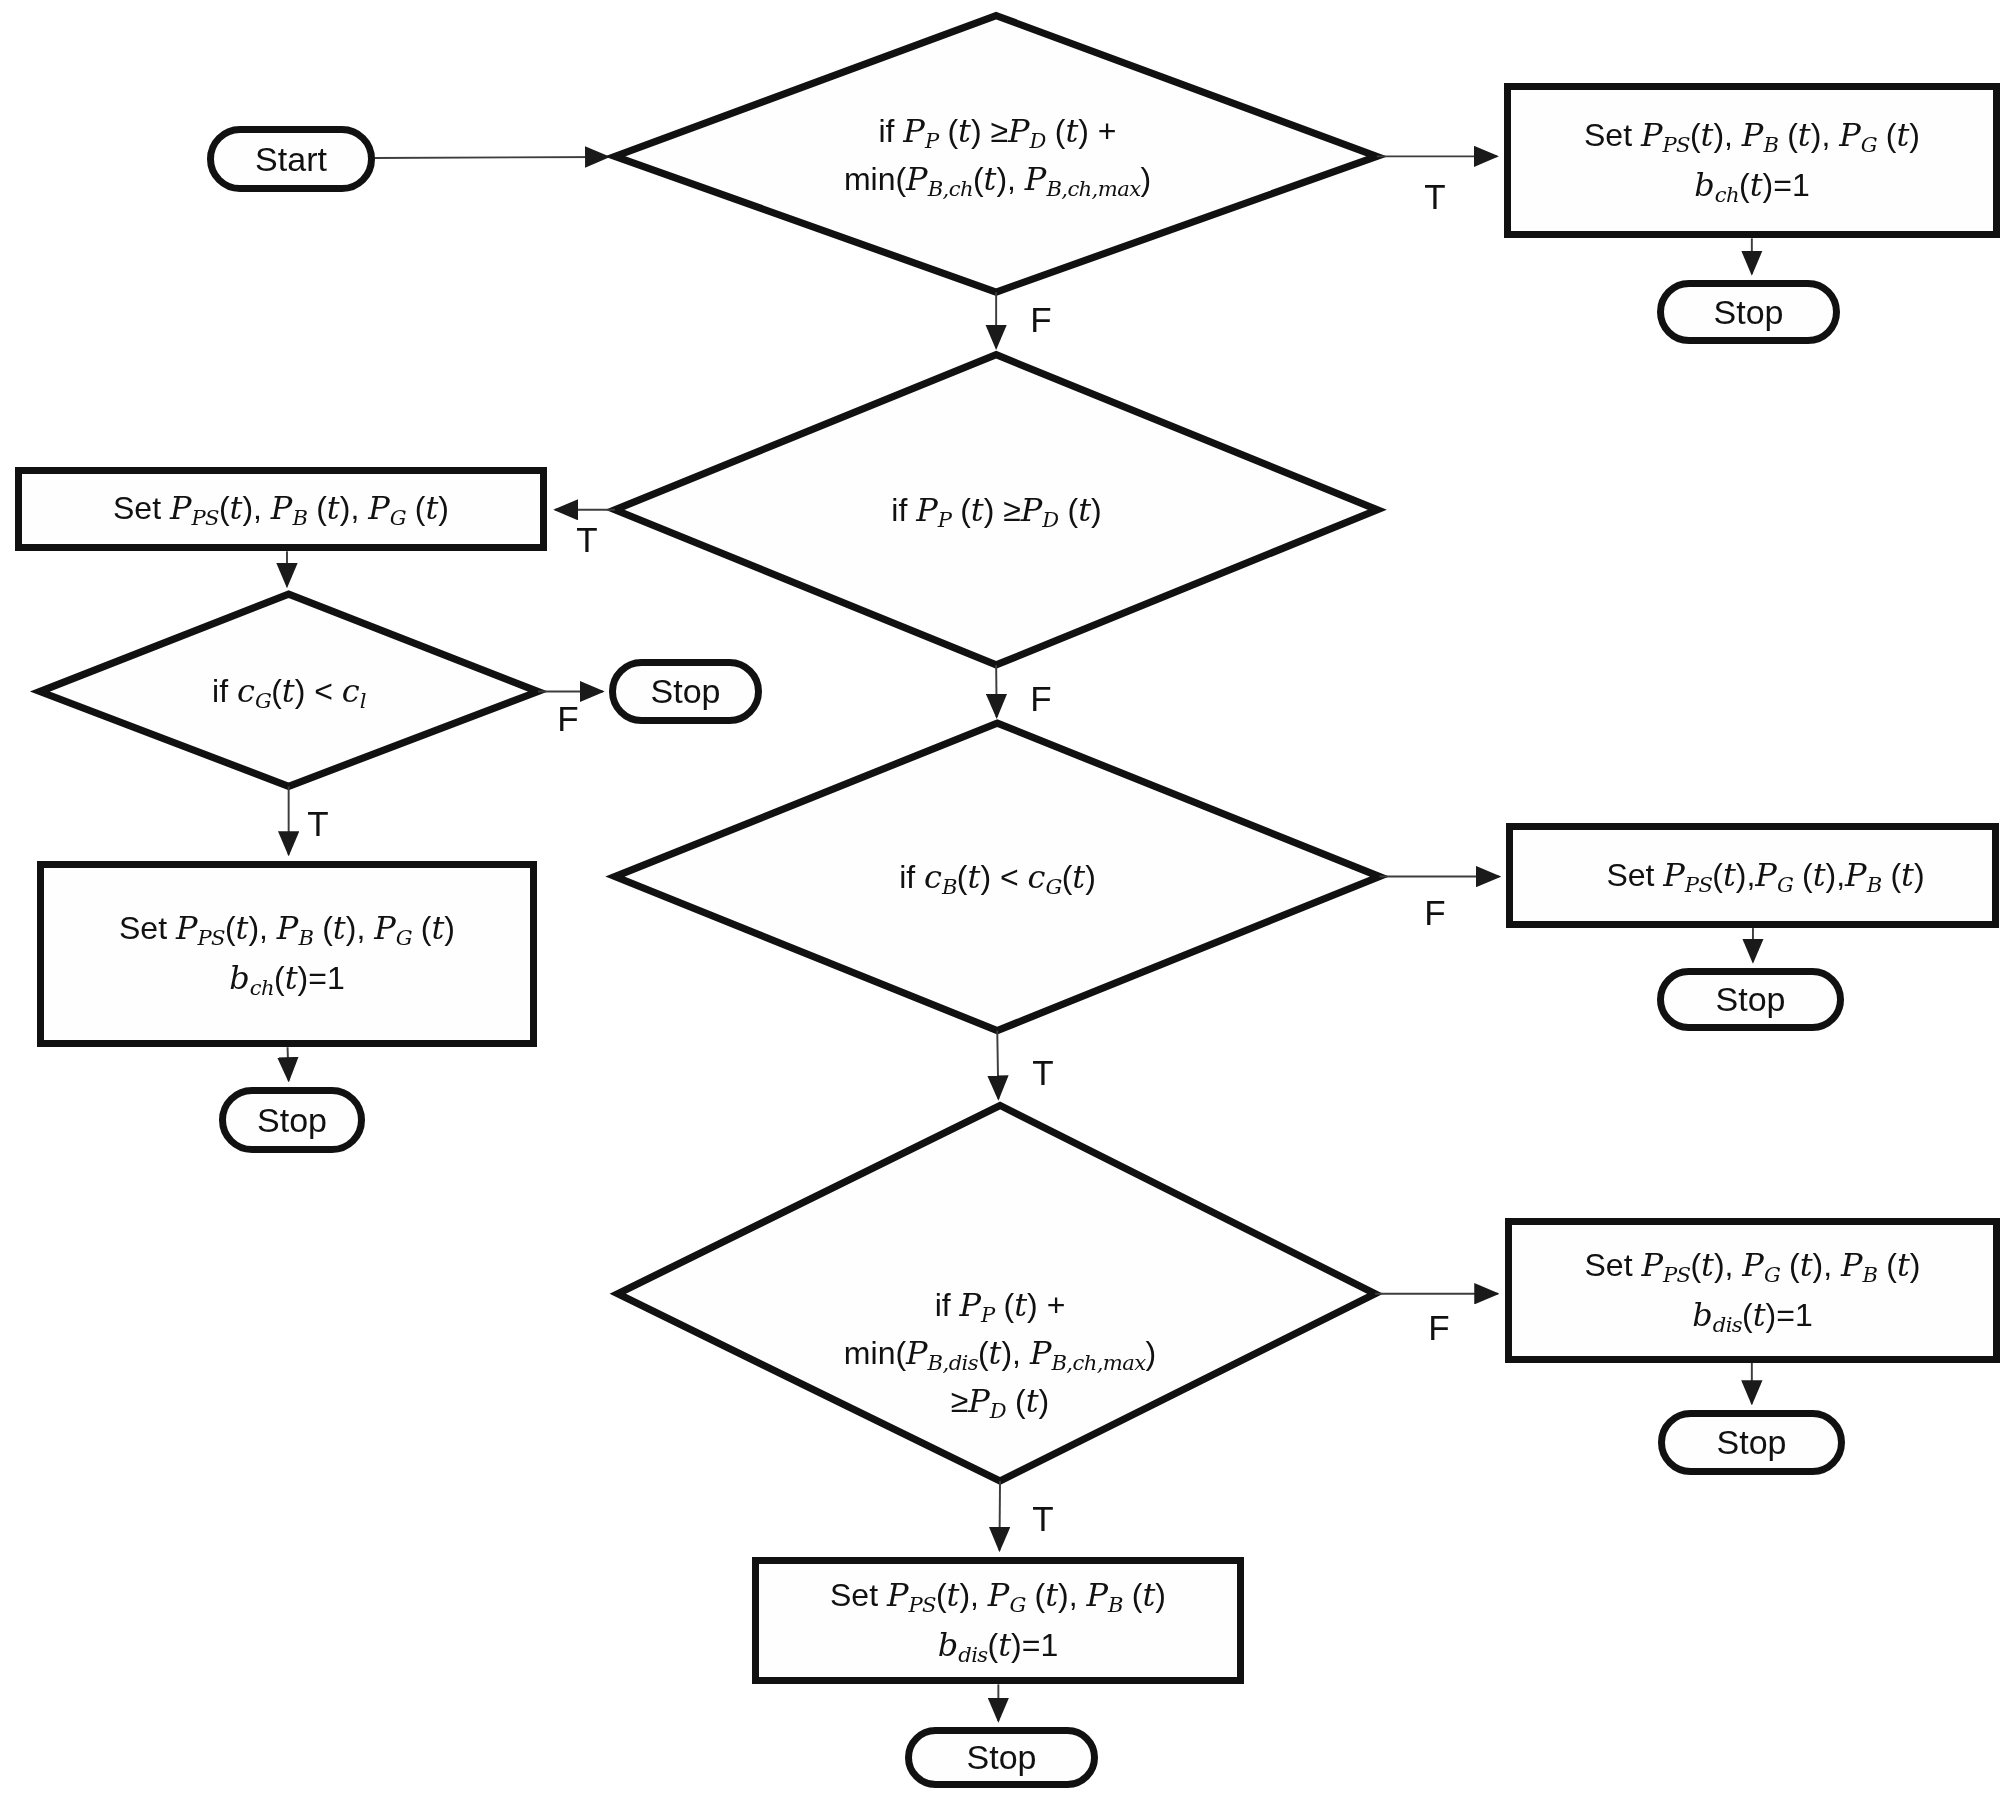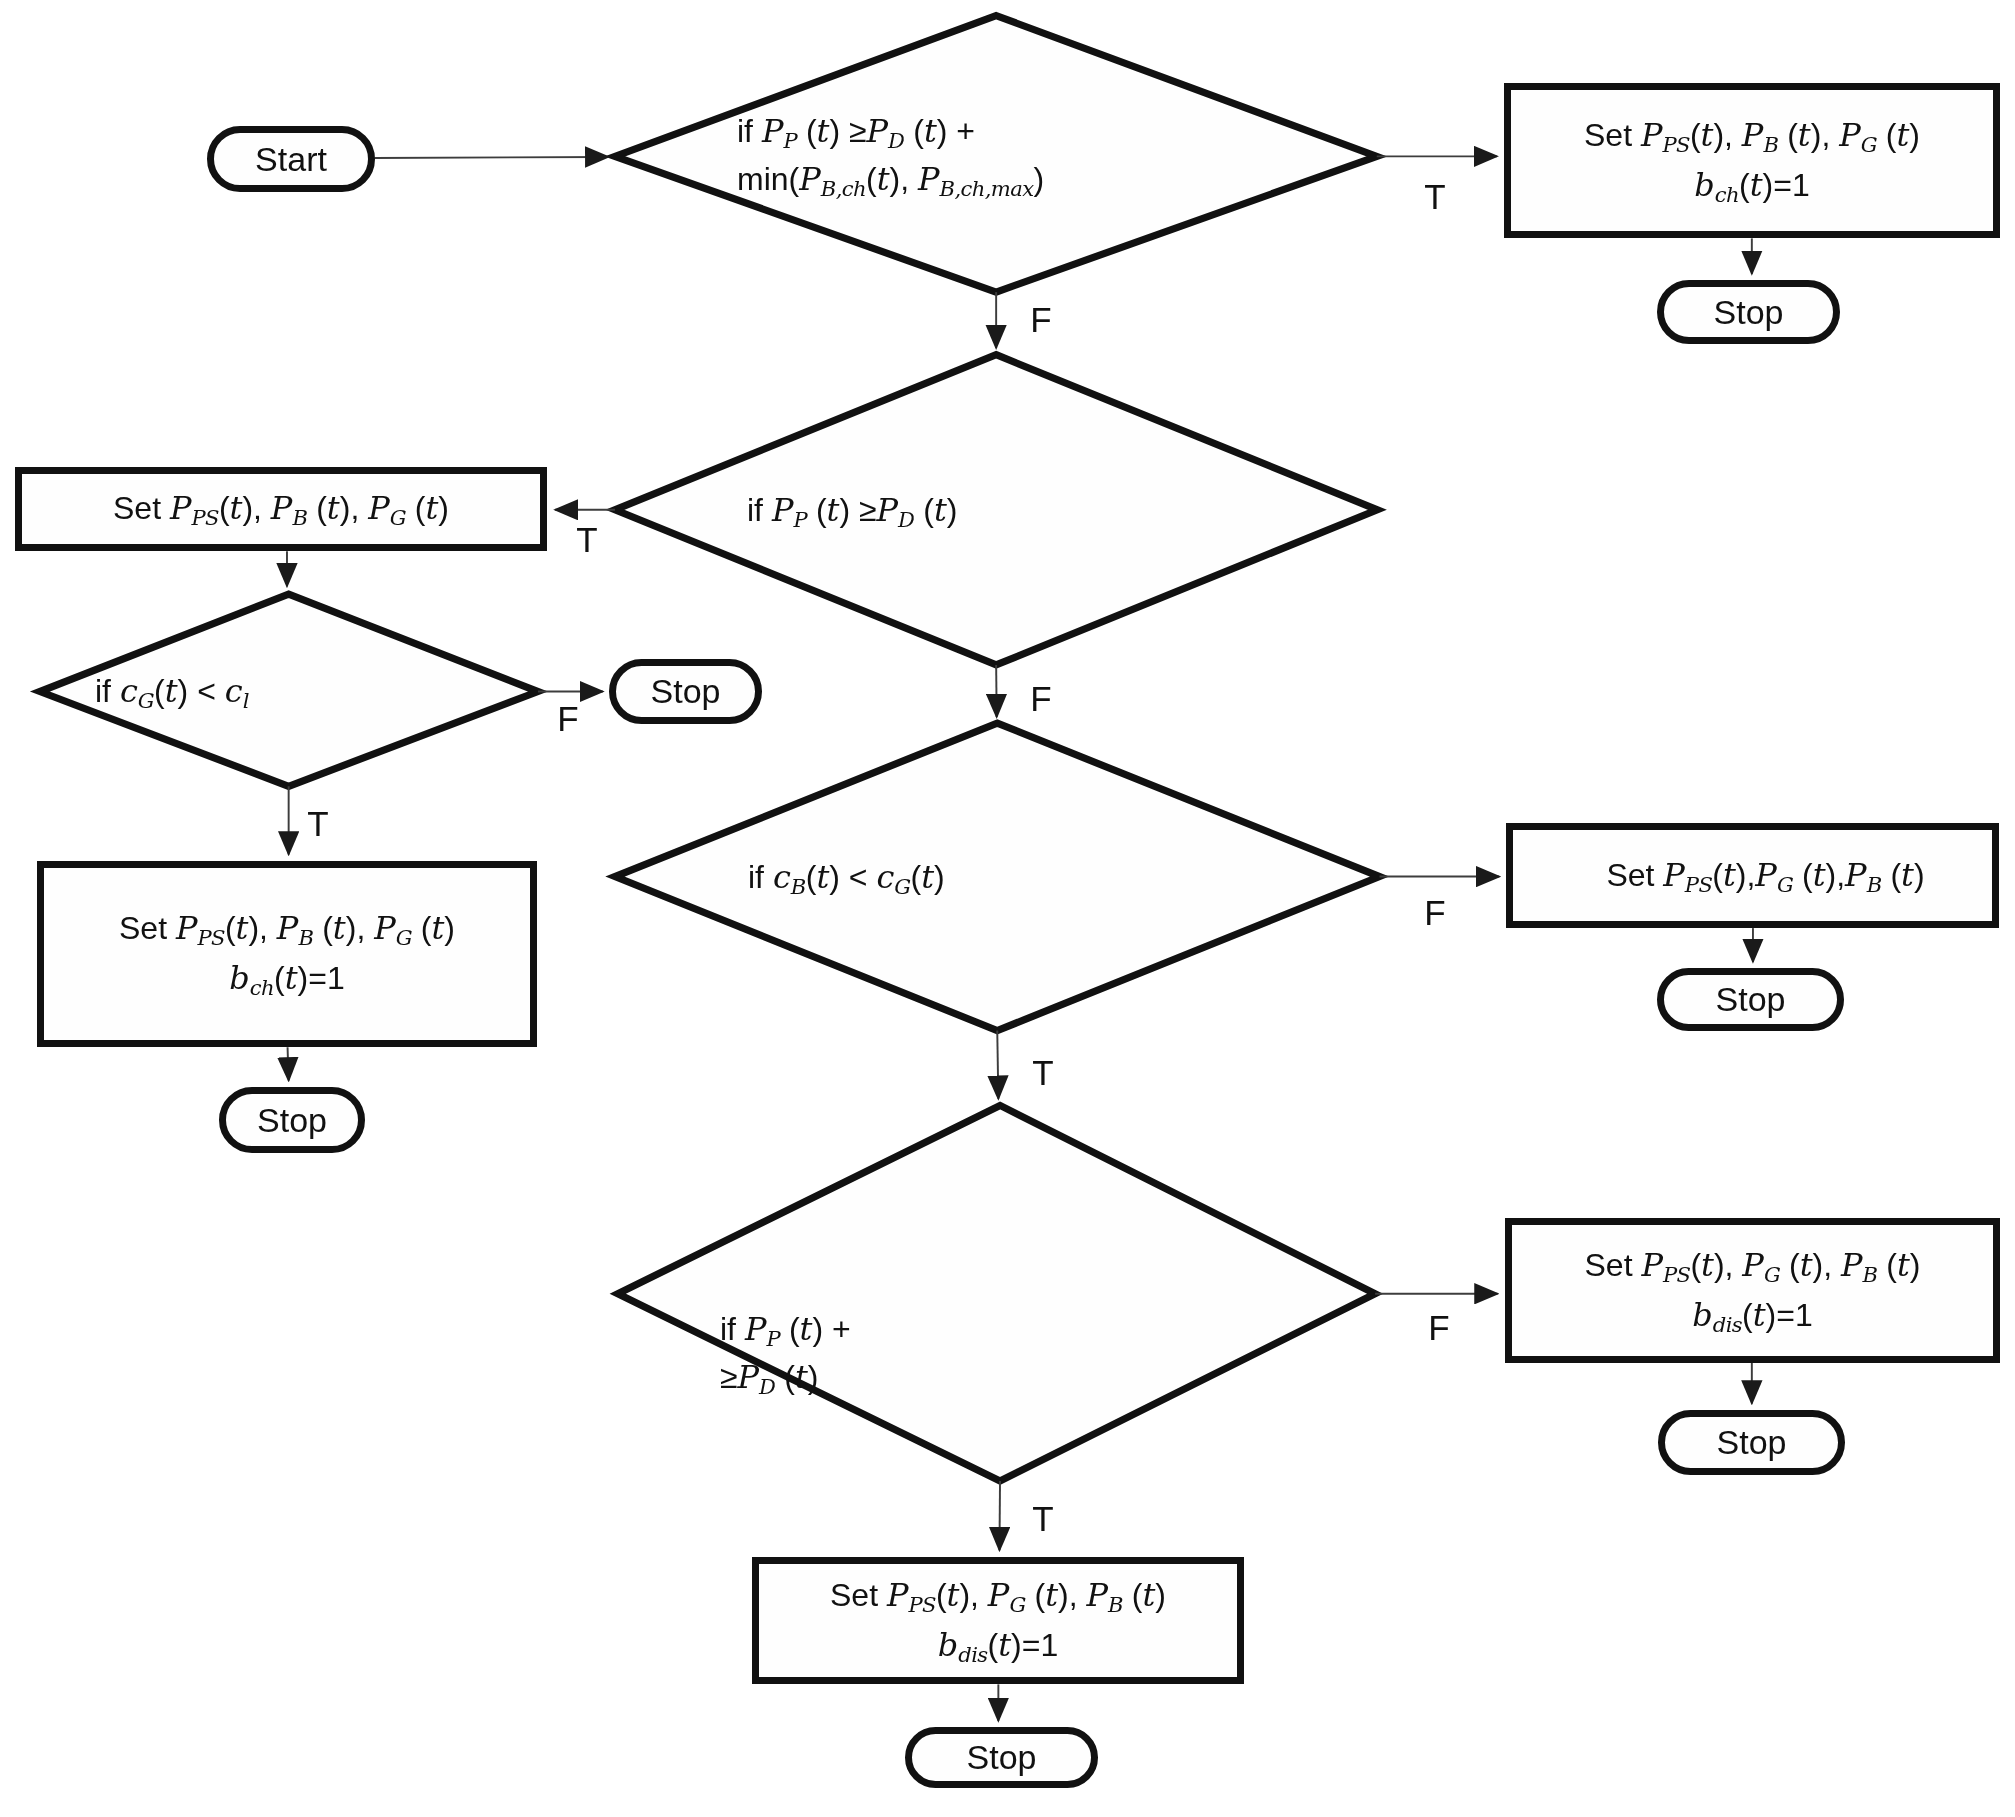--- a/index.html
+++ b/index.html
@@ -13,21 +13,21 @@
   svg.layer{position:absolute;left:0;top:0;width:2015px;height:1818px;}
   .node{
     position:absolute;display:flex;flex-direction:column;
     align-items:center;justify-content:center;text-align:center;
     box-sizing:border-box;background:#fefefe;
   }
   .process{border:7.2px solid #111111;font-size:32px;line-height:1.55;}
   .terminator{border:7.2px solid #111111;border-radius:40px;font-size:34px;}
   .dtext{
     position:absolute;display:flex;flex-direction:column;
-    align-items:flex-start;justify-content:center;text-align:center;
+    align-items:center;justify-content:center;text-align:center;
     font-size:32px;line-height:1.5;
   }
   .blabel{position:absolute;width:44px;text-align:center;font-size:35px;}
   i{font-family:"DejaVu Serif",serif;font-style:italic;}
   sub{
     font-family:"DejaVu Serif",serif;font-style:italic;
     font-size:66%;line-height:0;vertical-align:-0.28em;letter-spacing:-0.6px;
   }
   .conn{stroke:#3d3d3d;stroke-width:3.5;}
   .shape{fill:#fefefe;stroke:#111111;stroke-width:13;stroke-linejoin:miter;}
@@ -137,20 +137,21 @@
   <div class="dtext" style="left:95px;top:656px;width:388px;height:69px;">
     <div>if <i>c</i><sub>G</sub>(<i>t</i>) &lt; <i>c</i><sub>l</sub></div>
   </div>
 
   <div class="dtext" style="left:748px;top:842px;width:499px;height:69px;">
     <div>if <i>c</i><sub>B</sub>(<i>t</i>) &lt; <i>c</i><sub>G</sub>(<i>t</i>)</div>
   </div>
 
   <div class="dtext" style="left:720px;top:1242px;width:560px;height:222px;">
     <div>if <i>P</i><sub>P</sub> (<i>t</i>) +</div>
+    <div>min(<i>P</i><sub>B,dis</sub>(<i>t</i>), <i>P</i><sub>B,ch,max</sub>)</div>
     <div>≥<i>P</i><sub>D</sub> (<i>t</i>)</div>
   </div>
 
   <div class="blabel" style="left:1413px;top:177px;">T</div>
   <div class="blabel" style="left:1019px;top:300px;">F</div>
   <div class="blabel" style="left:565px;top:520px;">T</div>
   <div class="blabel" style="left:1019px;top:679px;">F</div>
   <div class="blabel" style="left:546px;top:699px;">F</div>
   <div class="blabel" style="left:296px;top:804px;">T</div>
   <div class="blabel" style="left:1413px;top:893px;">F</div>

